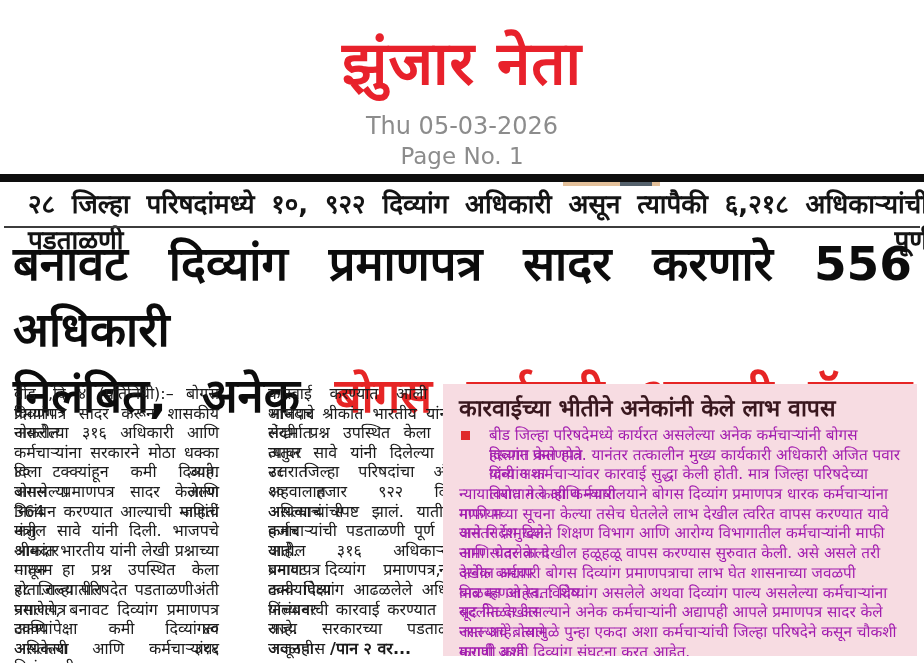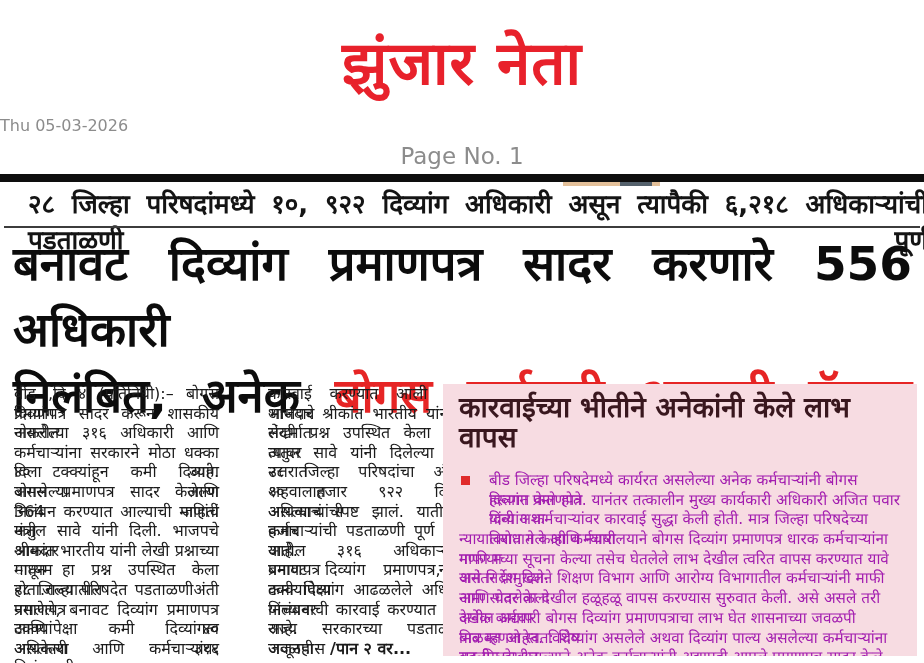--- a/index.html
+++ b/index.html
@@ -1,22 +1,22 @@
 <!DOCTYPE html>
 <html><head>
 <meta charset="utf-8">
 <style>
   html,body{margin:0;padding:0;background:#ffffff;}
   #page{position:relative;width:924px;height:663px;background:#ffffff;overflow:hidden;
         font-family:"DejaVu Sans",sans-serif;}
   
   .masthead-title{position:absolute;top:20px;left:0;width:100%;text-align:center;
     color:#e8212b;font-size:60px;font-weight:700;letter-spacing:1px;line-height:86px;}
-  .masthead-date{position:absolute;top:112px;left:0;width:100%;
-    color:#8c8c8c;font-size:16px;line-height:28px;}
+  .masthead-date{position:absolute;top:112px;left:0;width:100%;text-align:center;
+    color:#8c8c8c;font-size:24px;line-height:28px;}
   .masthead-page{position:absolute;top:142px;left:0;width:100%;text-align:center;
     color:#8c8c8c;font-size:23px;line-height:28px;}
   .top-rule{position:absolute;top:174px;left:0;width:924px;height:8px;background:#0e0e0e;}
   .scan-sliver-tan{position:absolute;top:182px;left:563px;width:97px;height:4px;background:#e3c09a;}
   .scan-sliver-slate{position:absolute;top:182px;left:620px;width:32px;height:4px;background:#54616c;}
   
   .strap{position:absolute;top:186px;left:28px;width:900px;font-size:26px;font-weight:700;
     color:#141414;text-align:justify;text-align-last:justify;line-height:36px;}
   .strap-rule{position:absolute;top:226px;left:4px;width:916px;height:2px;background:#3c3c3c;}
   
@@ -28,21 +28,21 @@
   .col{position:absolute;top:384px;font-size:16px;color:#1b1b1b;}
   .col .bline{text-align:justify;text-align-last:justify;line-height:19.6px;height:19.6px;}
   .col .bline.last-left{text-align-last:left;}
   #col1{left:14px;width:205px;}
   #col2{left:228px;width:207px;margin-left:40px;}
   .lead-bold{font-weight:400;}
   .cont-bold{font-weight:700;}
   
   .sidebox{position:absolute;top:384px;left:443px;width:474px;height:272px;
     background:#f7dce2;box-sizing:border-box;padding:9px 16px 0 16px;overflow:hidden;}
-  .sidebox-title{font-size:28px;font-weight:700;color:#39171e;line-height:30px;margin-bottom:18px;}
+  .sidebox-title{font-size:23px;font-weight:700;color:#39171e;line-height:30px;margin-bottom:3px;}
   .sb-line{font-size:15.3px;color:#a21caf;line-height:19.7px;height:19.7px;}
   .sb-indent{padding-left:30px;position:relative;}
   .sb-bullet{position:absolute;left:2px;top:5px;width:9px;height:9px;background:#e02b2b;display:block;}
 </style>
 </head>
 <body>
 
 <div id="page">
 
   <div class="masthead-title">झुंजार नेता</div>

